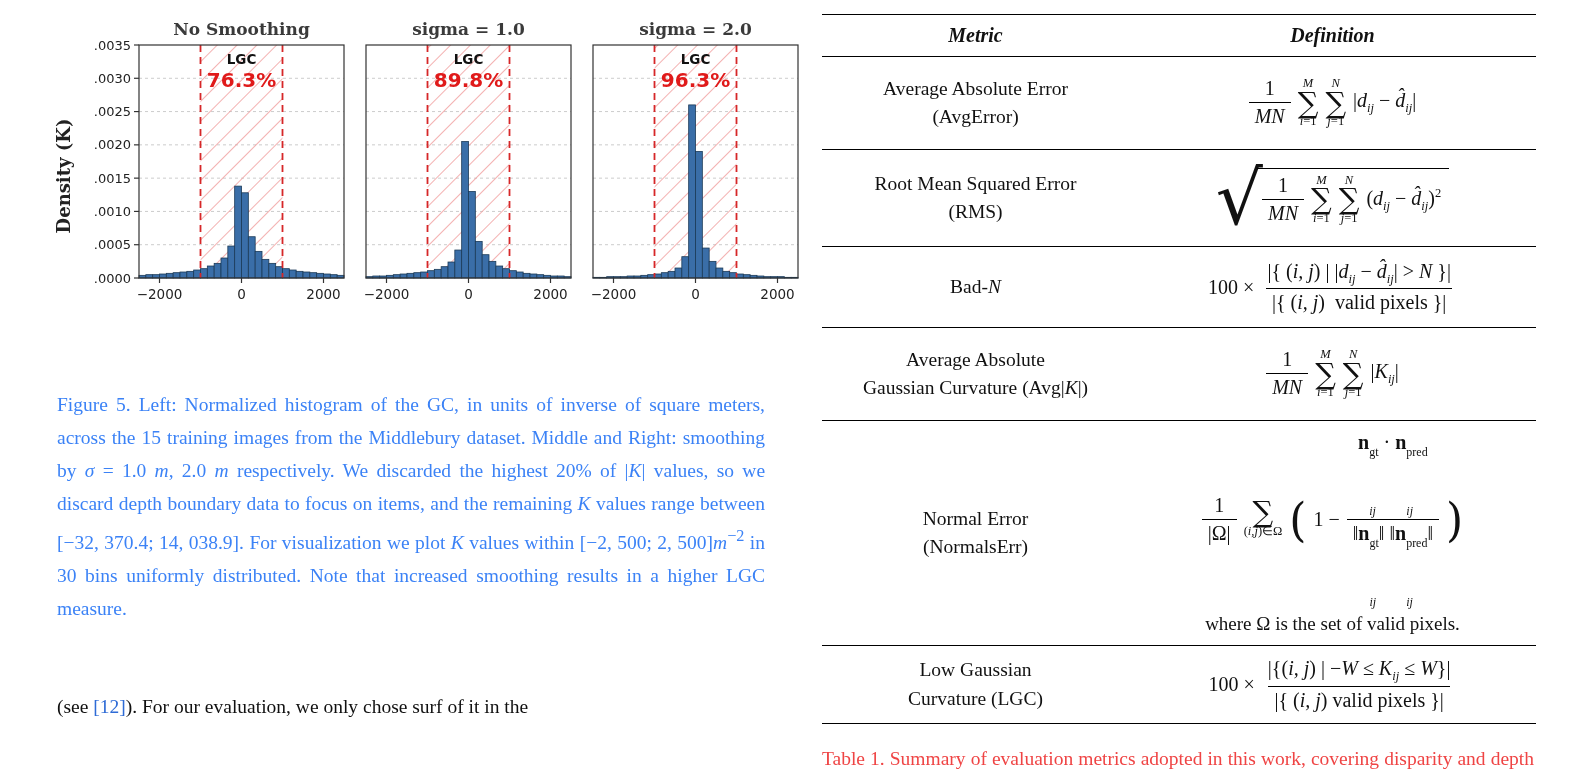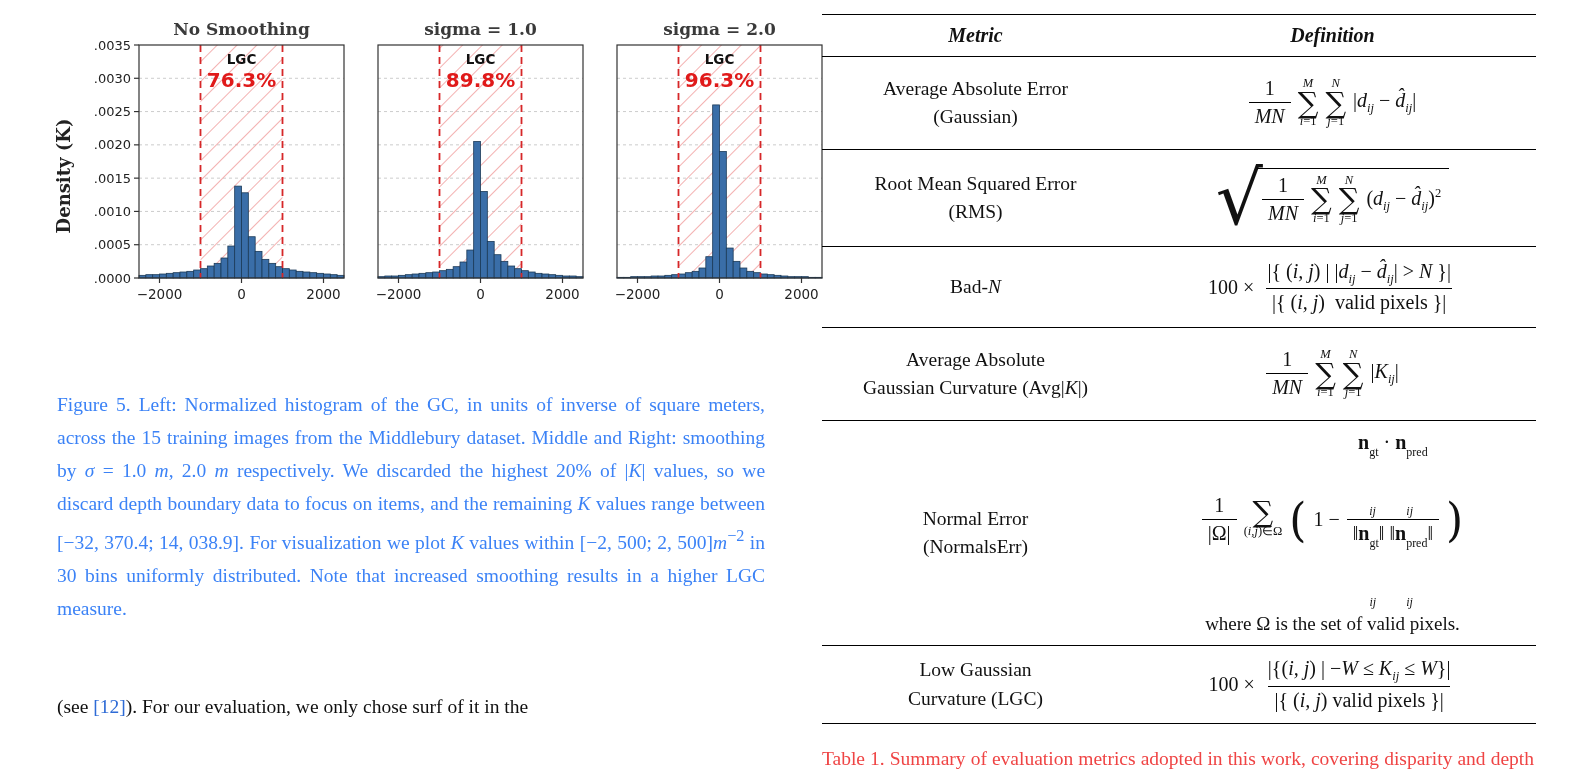--- a/index.html
+++ b/index.html
@@ -3,21 +3,21 @@
 <meta charset="utf-8">
 <style>
   html,body{margin:0;padding:0;background:#ffffff;}
   .page{position:relative;width:1596px;height:778px;background:#fff;overflow:hidden;
         font-family:"Liberation Serif",serif;color:#111;}
   
   .col-left{position:absolute;left:57px;top:18px;width:714px;}
   .charts-row{position:relative;padding-left:26px;}
   .ylabel{position:absolute;left:6px;top:158px;transform:translate(-50%,-50%) rotate(-90deg);
           font-family:"DejaVu Serif",serif;font-weight:bold;font-size:18px;color:#222;white-space:nowrap;}
-  #charts{display:flex;gap:16px;align-items:flex-end;}
+  #charts{display:flex;gap:4px;align-items:flex-end;}
   .panel{display:flex;flex-direction:column;}
   .panel-title{font-family:"DejaVu Serif",serif;font-weight:bold;font-size:17px;color:#3a3a3a;
                text-align:center;height:22px;line-height:22px;}
   .fig-caption{margin-top:80px;width:708px;font-size:19.5px;line-height:33px;text-align:justify;color:#3b82f6;}
   .body-fragment{margin-top:66px;width:708px;font-size:19.5px;line-height:32px;color:#101010;}
   .cite{color:#2e6bd6;text-decoration:none;cursor:pointer;}
   
   .col-right{position:absolute;left:822px;top:14px;width:714px;}
   .ptable{border-top:1.8px solid #000;border-bottom:1.8px solid #000;}
   .trow-h{display:grid;grid-template-columns:43% 57%;border-bottom:1.3px solid #000;}
@@ -254,21 +254,21 @@
   <div class="col-right">
     <div class="ptable">
       <div class="trow-h">
         <div class="hcell">Metric</div>
         <div class="hcell">Definition</div>
       </div>
 
       <div class="trow" style="min-height:92px;">
         <div class="tcell metric">
           <div>Average Absolute Error</div>
-          <div>(Gaussian)</div>
+          <div>(AvgError)</div>
         </div>
         <div class="tcell formula">
             <span class="fline">
               <span class="frac">
                 <span class="fnum">1</span>
                 <span class="fden"><i>MN</i></span>
               </span>
               <span class="sum">
                 <span class="slim"><i>M</i></span>
                 <span class="ssig">∑</span>

